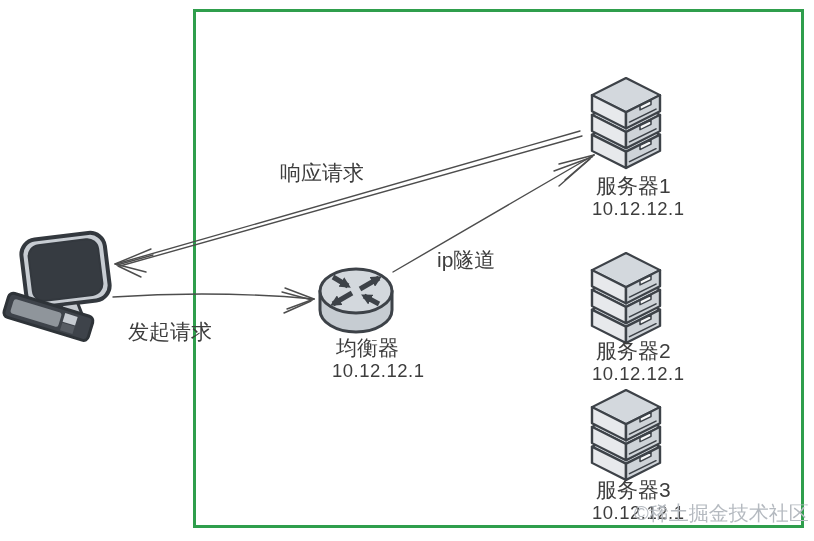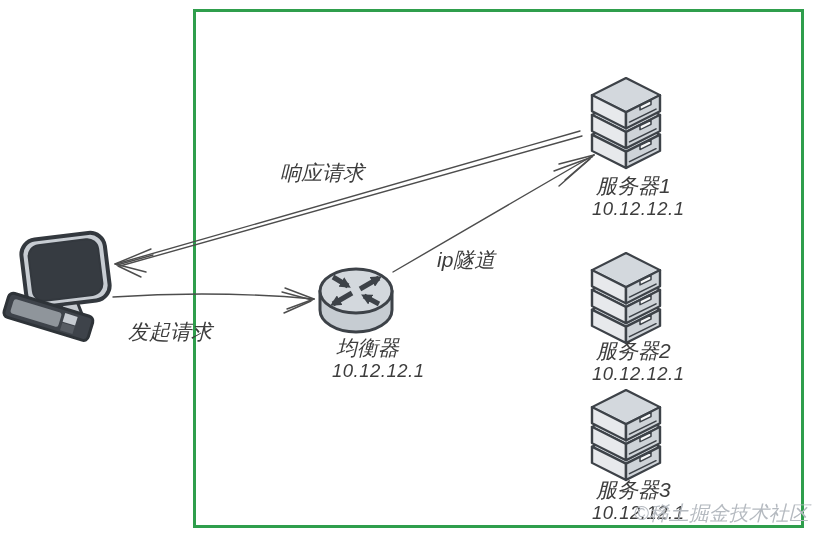--- a/index.html
+++ b/index.html
@@ -1,17 +1,17 @@
 <!DOCTYPE html>
 <html><head>
 <meta charset="utf-8">
 <style>
   html,body{margin:0;padding:0;background:#ffffff;}
   .stage{position:relative;width:814px;height:541px;background:#ffffff;overflow:hidden;
-         font-family:"Liberation Sans",sans-serif;font-style:italic;}
+         font-family:"Liberation Sans",sans-serif;}
   svg{display:block;}
   text{font-family:"Liberation Sans",sans-serif;}
   .lbl{font-size:21px;fill:#3d3d3d;}
   .ip{font-size:18.5px;fill:#3d3d3d;letter-spacing:.5px;}
   .wm{font-size:20px;fill:#b5bac0;}
   .sketch{stroke:#4d4d4d;stroke-width:1.4;fill:none;stroke-linecap:round;}
   .outline{stroke:#3d4248;stroke-linejoin:round;}
 </style>
 </head>
 <body>

